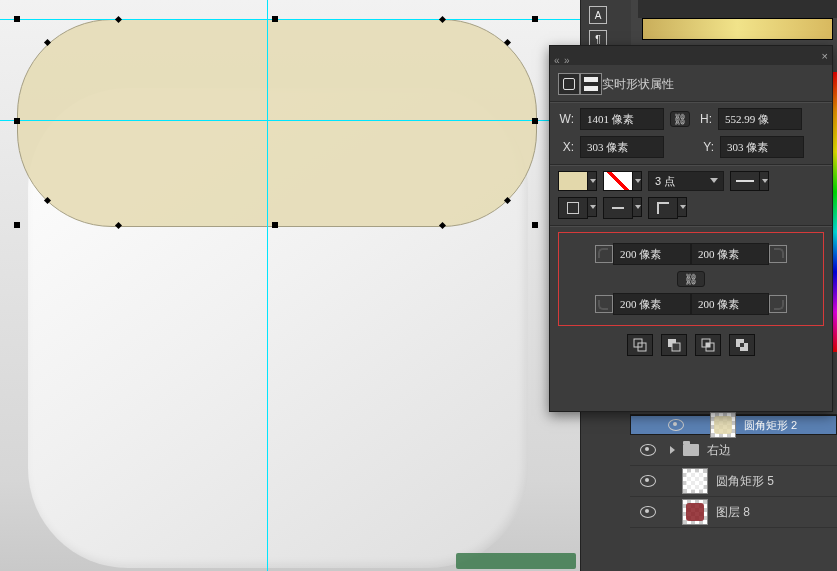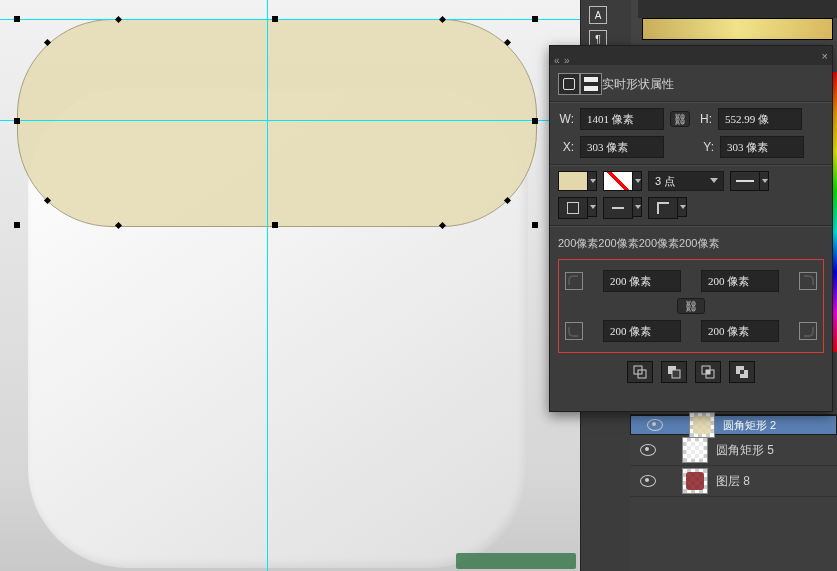--- a/index.html
+++ b/index.html
@@ -53,21 +53,21 @@
   }
   .rc-ico { width:16px; height:16px; border:1px solid #bbb; margin:6px 8px; display:flex; align-items:center; justify-content:center; color:#eee; font-size:10px; }
 
   
   .layers {
     position:absolute; left:630px; top:414px; width:207px; height:157px; background:#3e3e3e; border-top:1px solid #222;
   }
   .eye { width:14px; height:10px; border:1px solid #ccc; border-radius:50%; margin:0 10px; position:relative; }
   .eye::after { content:""; width:4px; height:4px; background:#ccc; border-radius:50%; position:absolute; left:4px; top:2px; }
   .layer-row { height:30px; border-bottom:1px solid #323232; display:flex; align-items:center; }
-  .layer-row.sel { background:#5a80b3; color:#fff; }
+  .layer-row.sel { background:#5a80b3; color:#fff;justify-content:center; }
   .thumb { width:24px; height:24px; background:#fff; border:1px solid #888; margin-right:8px; background-image: repeating-conic-gradient(#ccc 0% 25%, #fff 0% 50%); background-size:8px 8px; position:relative; }
   .thumb .tint { position:absolute; inset:3px; }
   .folder-ico { width:16px; height:12px; background:#bbb; margin-right:8px; border-radius:1px; position:relative; }
   .folder-ico::before { content:""; position:absolute; top:-3px; left:0; width:7px; height:3px; background:#bbb; border-radius:1px 1px 0 0; }
   .twisty { width:0; height:0; border-top:4px solid transparent; border-bottom:4px solid transparent; border-left:5px solid #bbb; margin:0 8px 0 4px; }
 
   
   .props {
     position:absolute; left:549px; top:45px; width:282px; height:365px;
     background:#3c3c3c; border:1px solid #1e1e1e; box-shadow: 0 4px 12px rgba(0,0,0,0.5);
@@ -108,21 +108,21 @@
   .sel-wrap { position:relative; }
   .sel-wrap::after { content:""; position:absolute; right:6px; top:7px; border-left:4px solid transparent; border-right:4px solid transparent; border-top:5px solid #bbb; }
   .dash-sw { width:28px; height:18px; border:1px solid #111; background:#2e2e2e; display:flex; align-items:center; justify-content:center; }
   .dash-sw span { width:18px; height:2px; background:#ddd; }
 
   .align-row { display:flex; gap:6px; margin:6px 0; }
   .align-btn { width:28px; height:20px; border:1px solid #111; background:#2e2e2e; display:flex; align-items:center; justify-content:center; }
   .caret-tiny { width:0;height:0;border-left:3px solid transparent;border-right:3px solid transparent;border-top:4px solid #bbb; margin-left:2px;}
   .radii-summary { font-size:11px; color:#ccc; padding:4px 0; }
   .radii-box { border:1px solid #d73a3a; padding:8px 4px; margin-top:4px; }
-  .radii-row { display:flex; align-items:center; justify-content:space-between; padding:2px 2px; }
+  .radii-row { display:flex; align-items:center; justify-content:center; padding:2px 2px; }
   .corner-ico { width:16px; height:16px; border:1px solid #888; position:relative; }
   .corner-ico.tl::after, .corner-ico.tr::after, .corner-ico.bl::after, .corner-ico.br::after {
     content:""; position:absolute; width:8px; height:8px; border:2px solid #555;
   }
   .corner-ico.tl::after { top:2px; left:2px; border-right:none; border-bottom:none; border-top-left-radius:5px;}
   .corner-ico.tr::after { top:2px; right:2px; border-left:none; border-bottom:none; border-top-right-radius:5px;}
   .corner-ico.bl::after { bottom:2px; left:2px; border-right:none; border-top:none; border-bottom-left-radius:5px;}
   .corner-ico.br::after { bottom:2px; right:2px; border-left:none; border-top:none; border-bottom-right-radius:5px;}
   .link-chip { margin:4px auto; width:26px; }
   .pathfinder-row { display:flex; gap:8px; justify-content:center; margin-top:8px; }
@@ -208,20 +208,26 @@
       <div class="layer-row sel">
         <div class="eye"></div>
         <div style="width: 16px;"></div>
         <div class="thumb">
           <div class="tint" style="background: rgb(227, 216, 171); opacity: 0.85; border-radius: 3px;"></div>
         </div>
         <span>圆角矩形 2</span>
       </div>
       <div class="layer-row">
         <div class="eye"></div>
+        <div class="twisty"></div>
+        <div class="folder-ico"></div>
+        <span>右边</span>
+      </div>
+      <div class="layer-row">
+        <div class="eye"></div>
         <div style="width: 16px;"></div>
         <div class="thumb">
           <div class="tint" style="background: rgb(255, 255, 255); opacity: 0.6; border-radius: 3px;"></div>
         </div>
         <span>圆角矩形 5</span>
       </div>
       <div class="layer-row">
         <div class="eye"></div>
         <div style="width: 16px;"></div>
         <div class="thumb">
@@ -313,21 +319,20 @@
             <div style="width:10px;height:10px;border-left:2px solid #ccc;border-top:2px solid #ccc"></div>
           </div>
           <div class="dd-caret">
             <span class="caret-tiny"></span>
           </div>
         </div>
     </div>
 
     <div class="sep"></div>
 
-    <div class="radii-summary">200像素200像素200像素200像素</div>
 
     <div class="radii-box">
       <div class="radii-row">
         <div class="corner-ico tl"></div>
         <input class="inp" value="200 像素" style="">
         <input class="inp" value="200 像素" style="">
         <div class="corner-ico tr"></div>
       </div>
       <div class="link-chip link-ico">⛓</div>
       <div class="radii-row">

